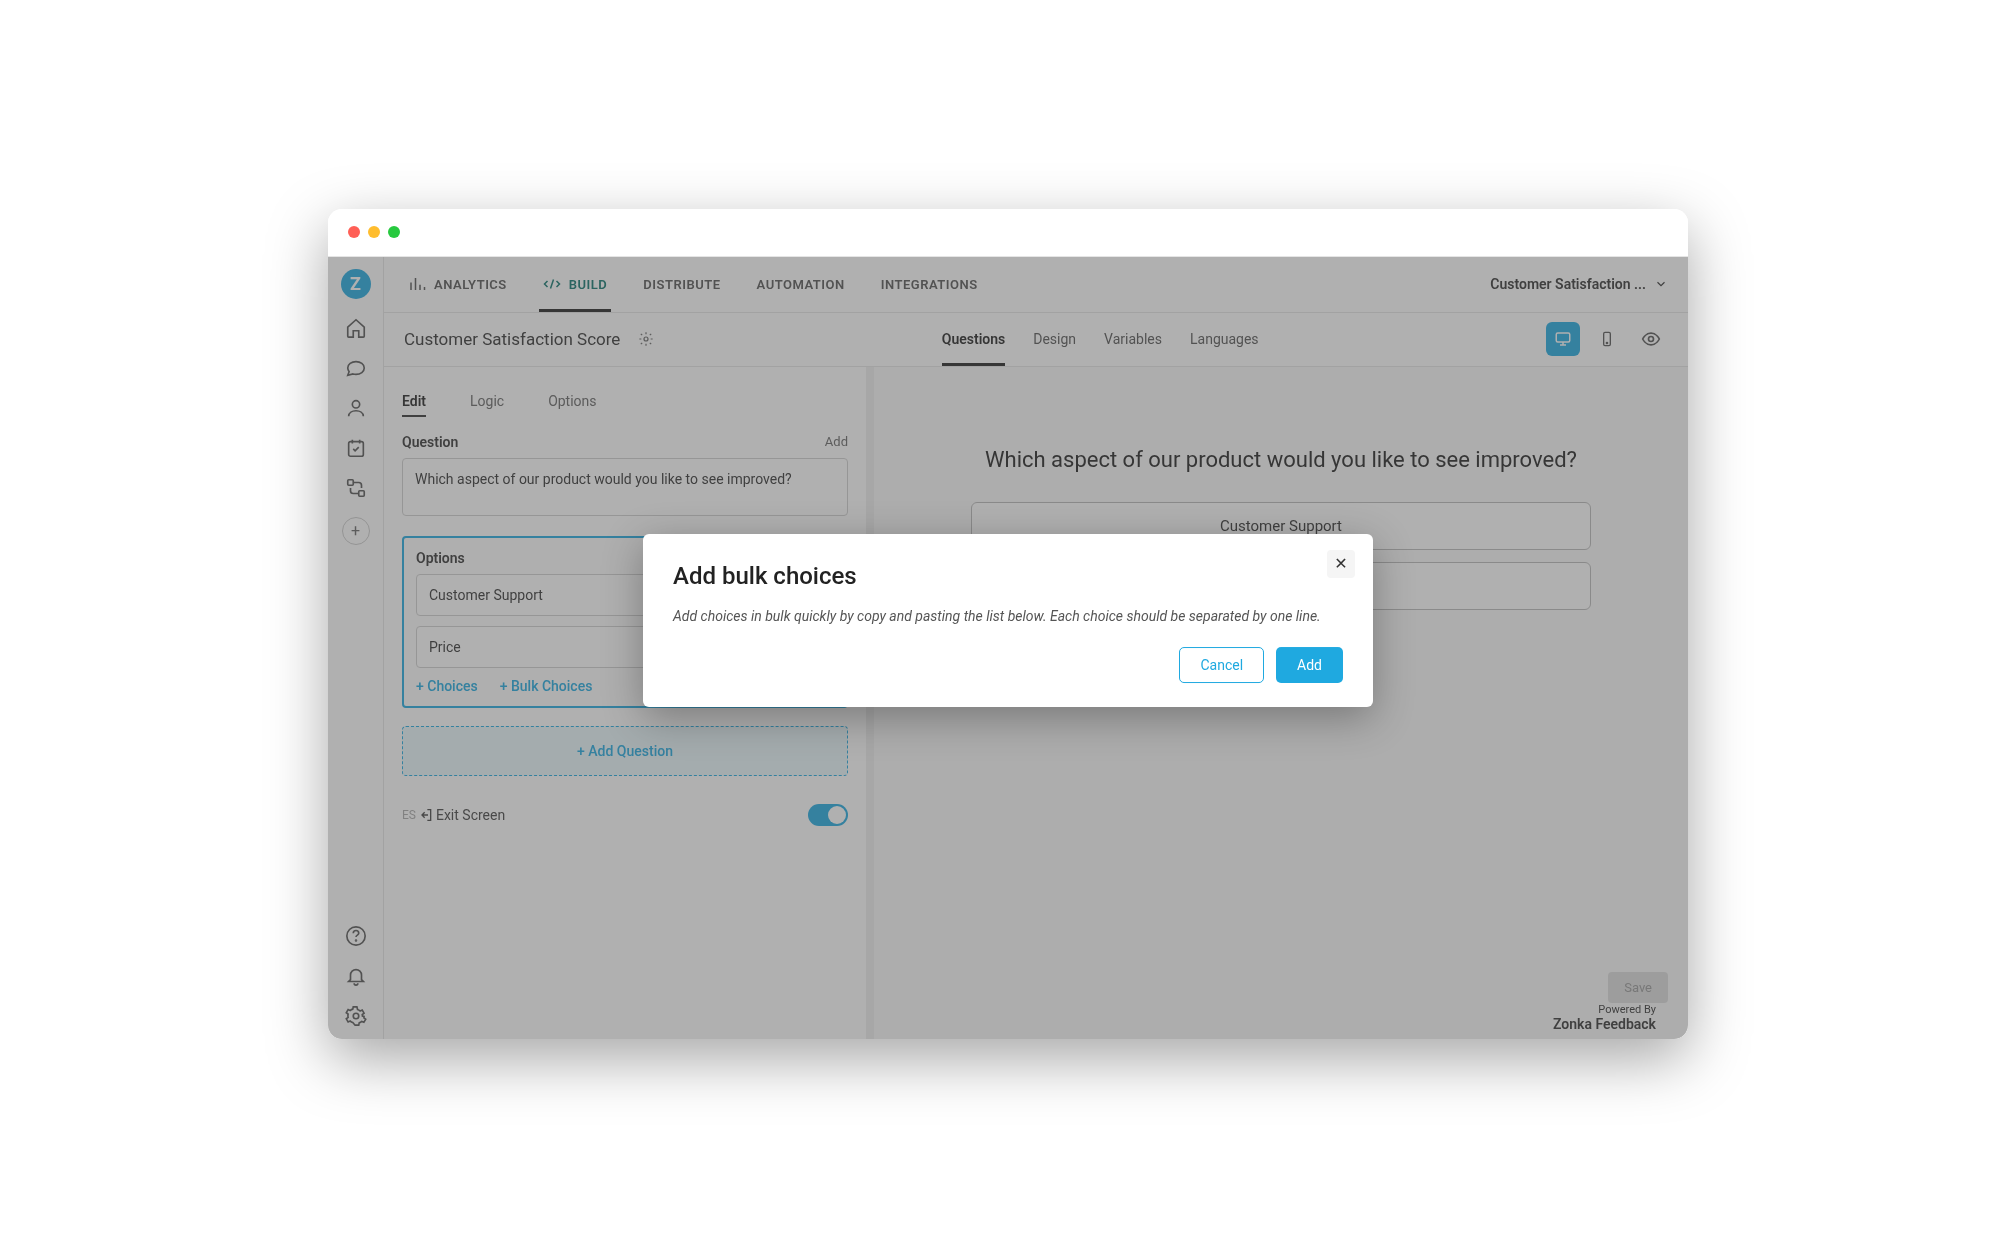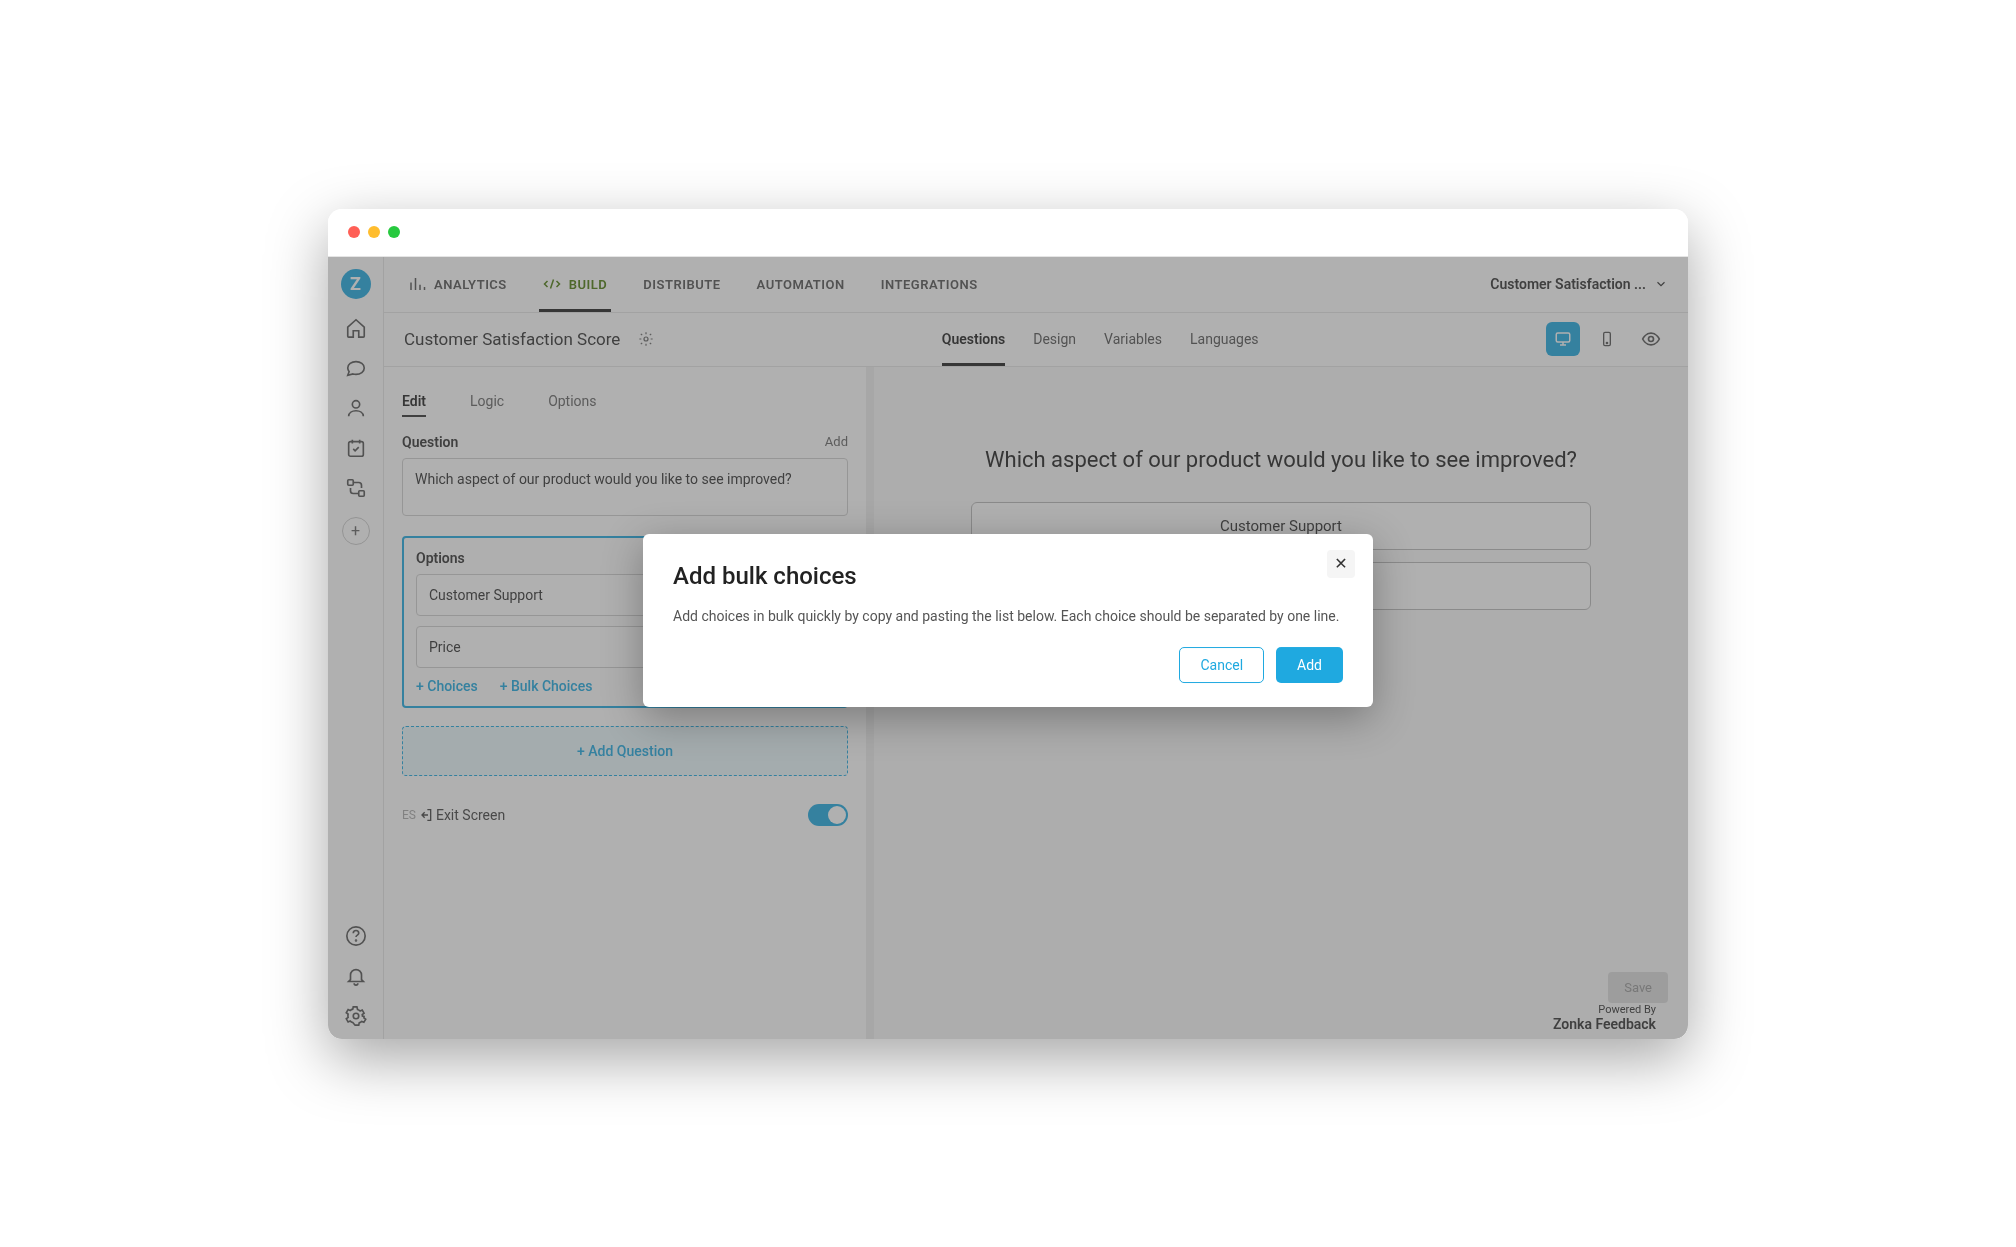--- a/index.html
+++ b/index.html
@@ -13,21 +13,21 @@
 .dot.green { background:#27c93f; }
 .app { flex:1; display:flex; overflow:hidden; background:#f7f7f7; }
 .sidenav { width:56px; background:#fff; border-right:1px solid #e5e5e5; display:flex; flex-direction:column; align-items:center; padding:12px 0; gap:18px; }
 .sidenav .logo { width:30px; height:30px; border-radius:50%; background:#1fa9e0; display:flex; align-items:center; justify-content:center; color:#fff; font-weight:700; font-size:18px; }
 .sidenav .nav-icon { width:22px; height:22px; color:#555; display:flex; align-items:center; justify-content:center; cursor:pointer; }
 .sidenav .add { width:28px; height:28px; border-radius:50%; border:1px solid #ccc; display:flex; align-items:center; justify-content:center; color:#666; }
 .sidenav .spacer { flex:1; }
 .main { flex:1; display:flex; flex-direction:column; }
 .topnav { height:56px; background:#fff; border-bottom:1px solid #e5e5e5; display:flex; align-items:center; padding:7px 20px; gap:28px; }
 .topnav .item { display:flex; align-items:center; gap:8px; font-size:13px; font-weight:600; letter-spacing:.5px; color:#555; cursor:pointer; padding:0 4px; height:56px; position:relative; }
-.topnav .item.active { color:#4d7c0f; }
+.topnav .item.active { color:#0f766e; }
 .topnav .item.active::after { content:""; position:absolute; bottom:0; left:0; right:0; height:3px; background:#222; }
 .topnav .flex { flex:1; }
 .topnav .survey-sel { display:flex; align-items:center; gap:8px; font-size:14px; font-weight:600; color:#333; cursor:pointer; }
 .subbar { height:54px; background:#fff; border-bottom:1px solid #e5e5e5; display:flex; align-items:center; padding:0 20px; gap:18px; }
 .subbar .title { font-size:17px; color:#333; }
 .subbar .gear { color:#666; cursor:pointer; }
 .subbar .tabs { display:flex; gap:28px; margin-left:auto; }
 .subbar .tab { font-size:14px; color:#555; cursor:pointer; padding:6px 0; position:relative; }
 .subbar .tab.active { color:#222; font-weight:600; }
 .subbar .tab.active::after { content:""; position:absolute; bottom:-13px; left:0; right:0; height:3px; background:#222; }
@@ -56,21 +56,21 @@
 .preview-q { font-size:22px; color:#222; text-align:center; margin-bottom:30px; }
 .preview-opt { width:100%; max-width:620px; border:1px solid #bbb; border-radius:6px; padding:14px; font-size:15px; color:#333; margin-bottom:12px; text-align:center; cursor:pointer; background:#fff; }
 .next-btn { margin-top:28px; background:#222; color:#fff; padding:14px 44px; border-radius:6px; font-size:15px; cursor:pointer; }
 .save-btn { position:absolute; right:20px; bottom:36px; background:#ddd; color:#999; padding:8px 16px; border-radius:4px; font-size:13px; }
 .powered { position:absolute; right:32px; bottom:6px; text-align:right; font-size:11px; color:#333; line-height:1.2; }
 .powered .brand { font-size:14px; font-weight:600; }
 .dim { position:absolute; top:48px; left:0; right:0; bottom:0; background:rgba(80,80,80,0.45); z-index:10; }
 .modal { position:absolute; z-index:20; left:50%; top:50%; transform:translate(-50%,-52%); width:730px; background:#fff; border-radius:6px; box-shadow:0 10px 40px rgba(0,0,0,0.3); padding:28px 30px 24px; }
 .modal .close { position:absolute; right:18px; top:16px; width:28px; height:28px; border-radius:4px; background:#f5f5f5; display:flex; align-items:center; justify-content:center; cursor:pointer; color:#333; font-size:16px; }
 .modal h2 { font-size:24px; font-weight:500; color:#222; margin-bottom:16px; }
-.modal p { font-size:14px; color:#555; line-height:1.5; margin-bottom:20px; }
+.modal p { font-size:14px; color:#555; line-height:1.5; margin-bottom:20px;font-style:italic; }
 .modal textarea { width:100%; height:190px; border:1px solid #ccc; border-radius:4px; padding:12px; font-size:14px; font-family:inherit; color:#444; resize:none; }
 .modal .actions { display:flex; justify-content:flex-end; gap:12px; margin-top:20px; }
 .modal .btn { padding:9px 20px; border-radius:5px; font-size:14px; cursor:pointer; border:1px solid transparent; }
 .modal .btn.cancel { background:#fff; color:#1fa9e0; border-color:#1fa9e0; }
 .modal .btn.primary { background:#1fa9e0; color:#fff; }
 svg { width:100%; height:100%; }
 </style>
 </head>
 <body>
 

